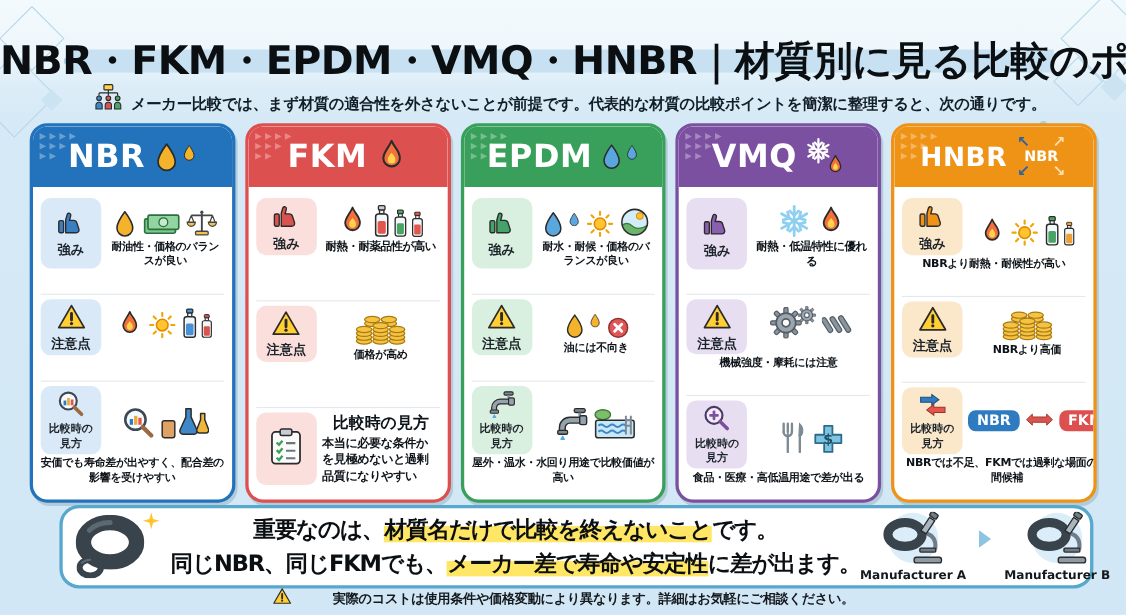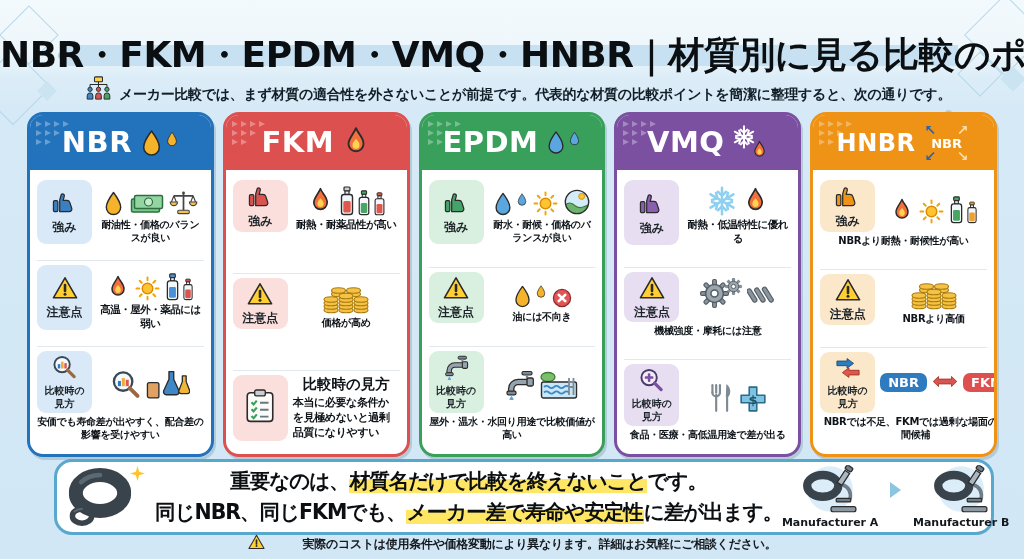--- a/index.html
+++ b/index.html
@@ -417,21 +417,20 @@
               </span>
             <span class="bgrp">
                 <svg width="15" height="28" viewBox="0 0 16 30" style="--c:#4a90d9;--cap:#4a90d9;">
                   <use href="#i-bottle"></use>
                 </svg>
                 <svg width="12" height="23" viewBox="0 0 16 30" style="--c:#d9534f;--cap:#d9534f;">
                   <use href="#i-bottle"></use>
                 </svg>
               </span>
           </div>
-          <div class="rtext t-sm">高温・屋外・薬品には弱い</div>
         </div>
         <div class="row">
           <div class="lab one">
             <span><svg width="25" height="25" viewBox="0 0 26 26">
                   <use href="#i-chartmag"></use>
                 </svg></span>
             <span class="ltx sm">比較時の</span>
             <span class="ltx sm">見方</span>
           </div>
           <div class="ics">

